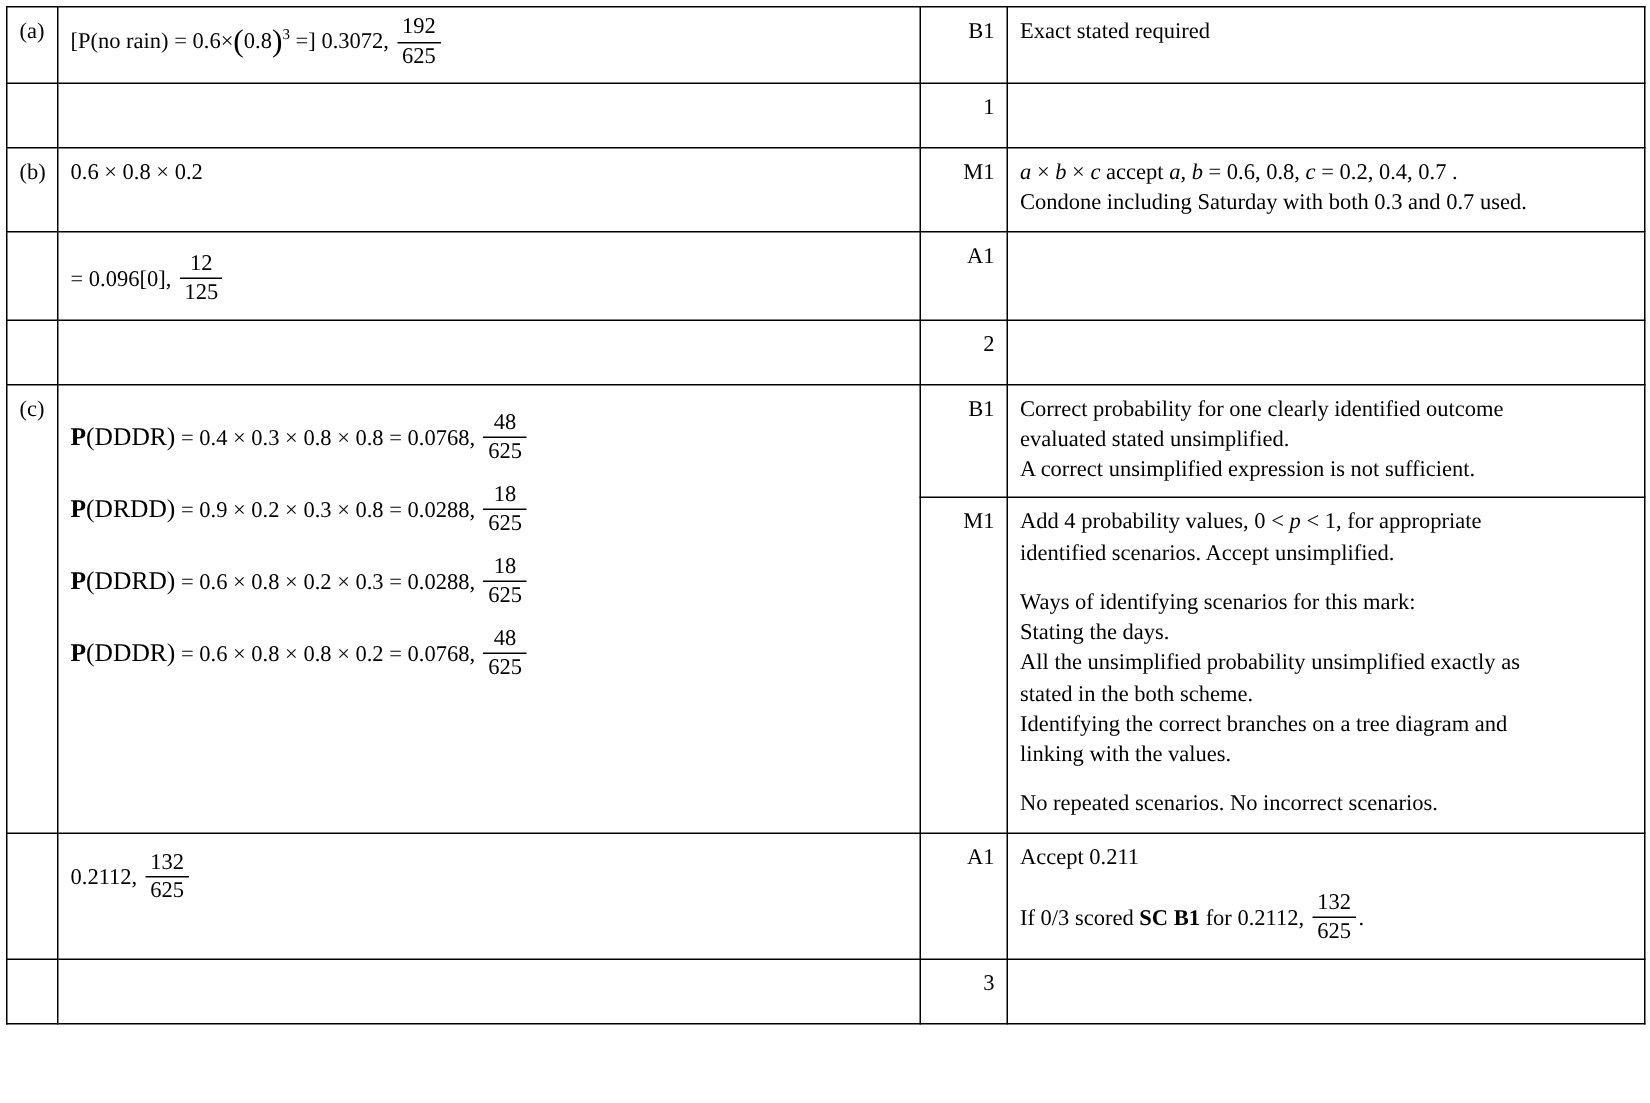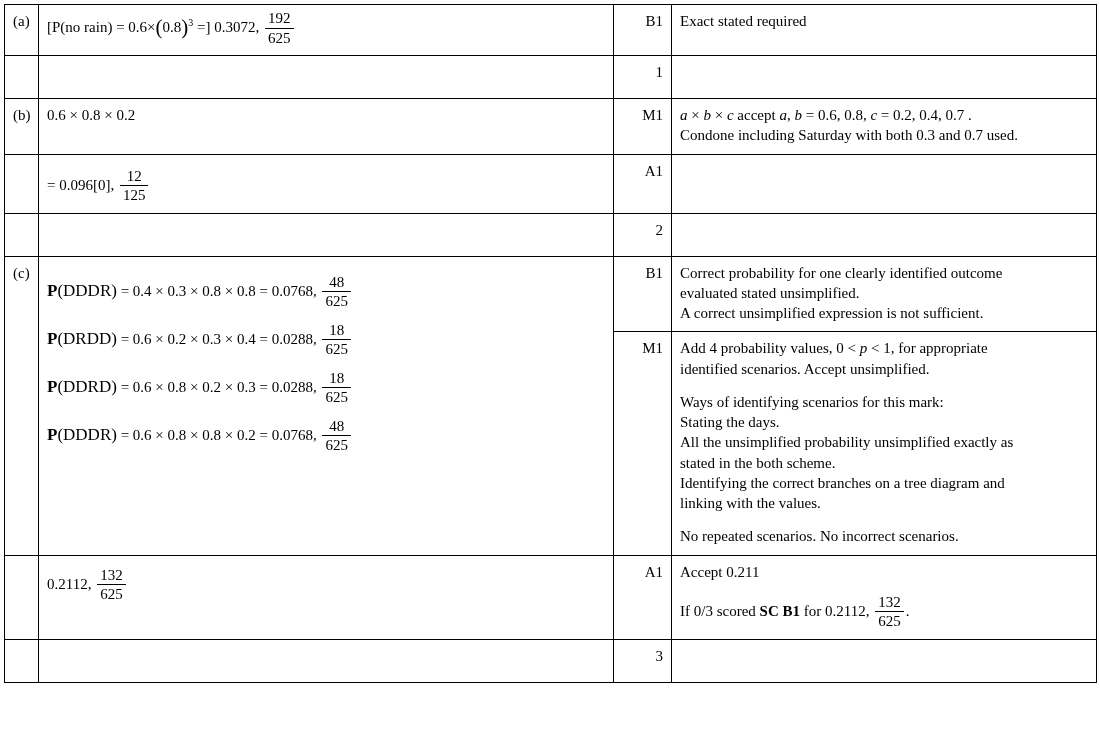--- a/index.html
+++ b/index.html
@@ -197,21 +197,21 @@
               <span class="bigp b">P</span><span class="bigp">(DDDR)</span>
               <span>= 0.4 × 0.3 × 0.8 × 0.8</span>
               <span>= 0.0768,</span>
               <span class="frac">
                 <span class="num">48</span>
                 <span class="den">625</span>
               </span>
             </span>
             <span class="line math">
               <span class="bigp b">P</span><span class="bigp">(DRDD)</span>
-              <span>= 0.6 × 0.2 × 0.3 × 0.4</span>
+              <span>= 0.9 × 0.2 × 0.3 × 0.8</span>
               <span>= 0.0288,</span>
               <span class="frac">
                 <span class="num">18</span>
                 <span class="den">625</span>
               </span>
             </span>
             <span class="line math">
               <span class="bigp b">P</span><span class="bigp">(DDRD)</span>
               <span>= 0.6 × 0.8 × 0.2 × 0.3</span>
               <span>= 0.0288,</span>

